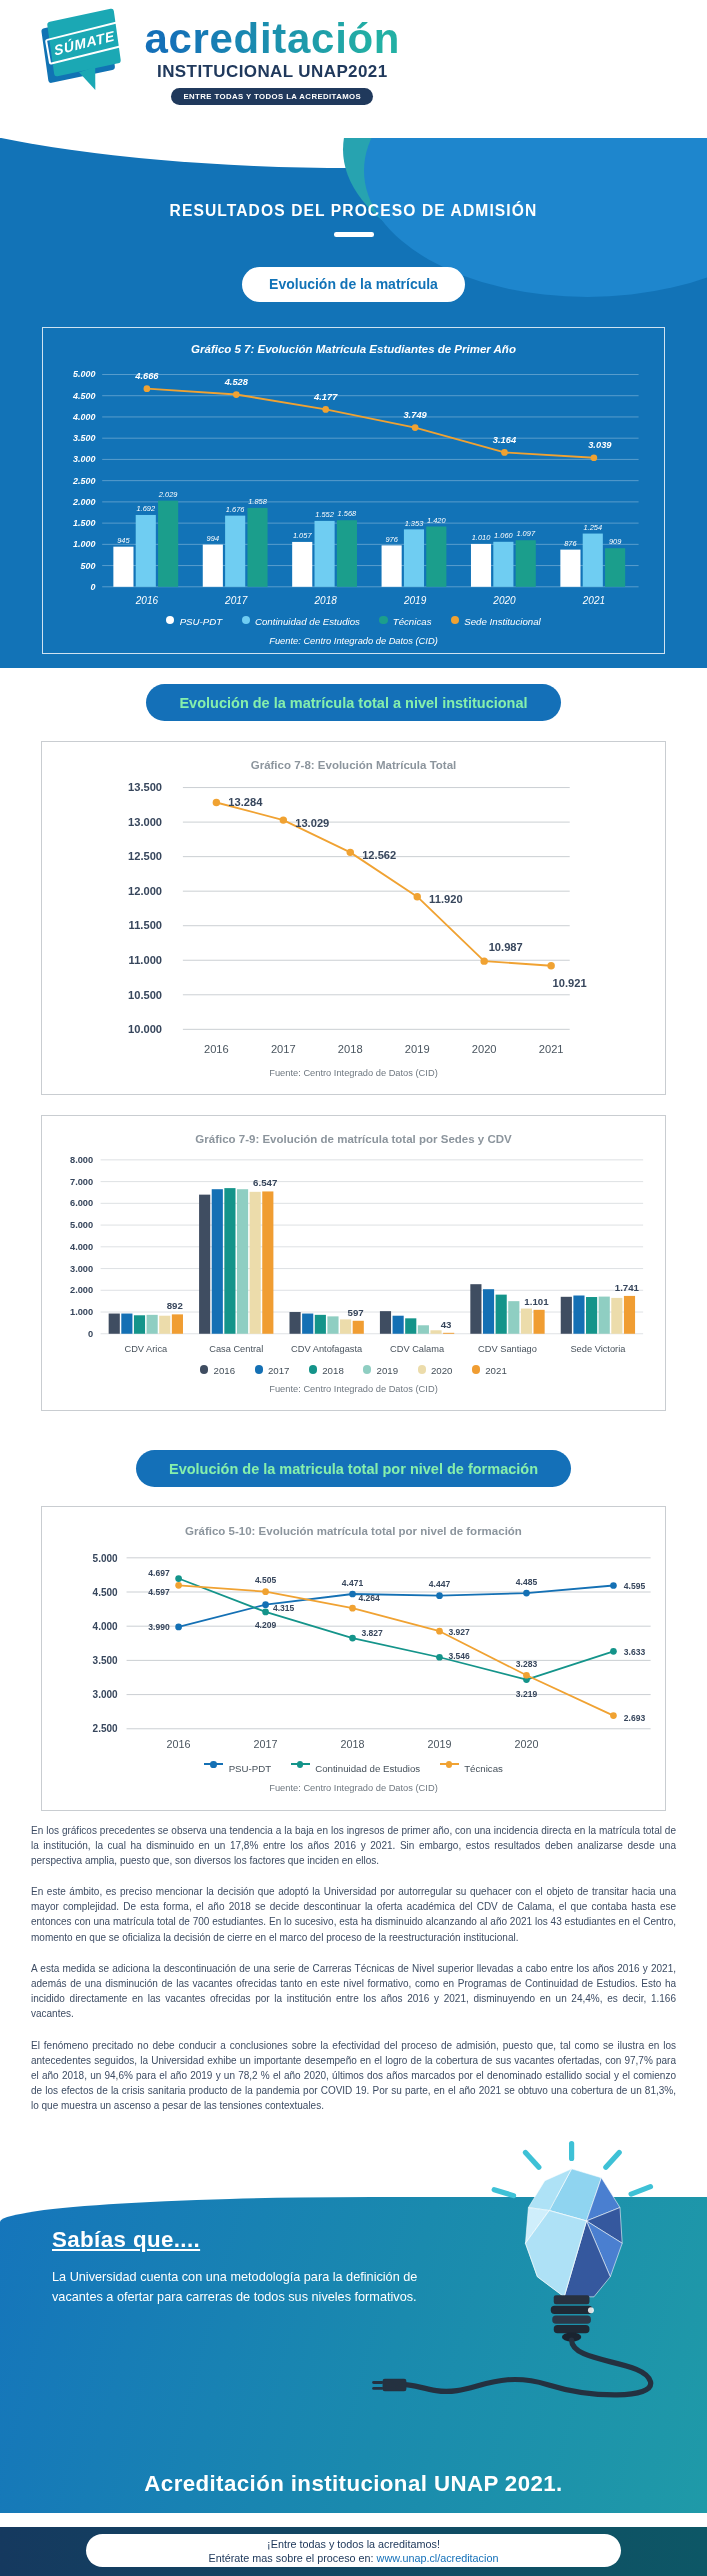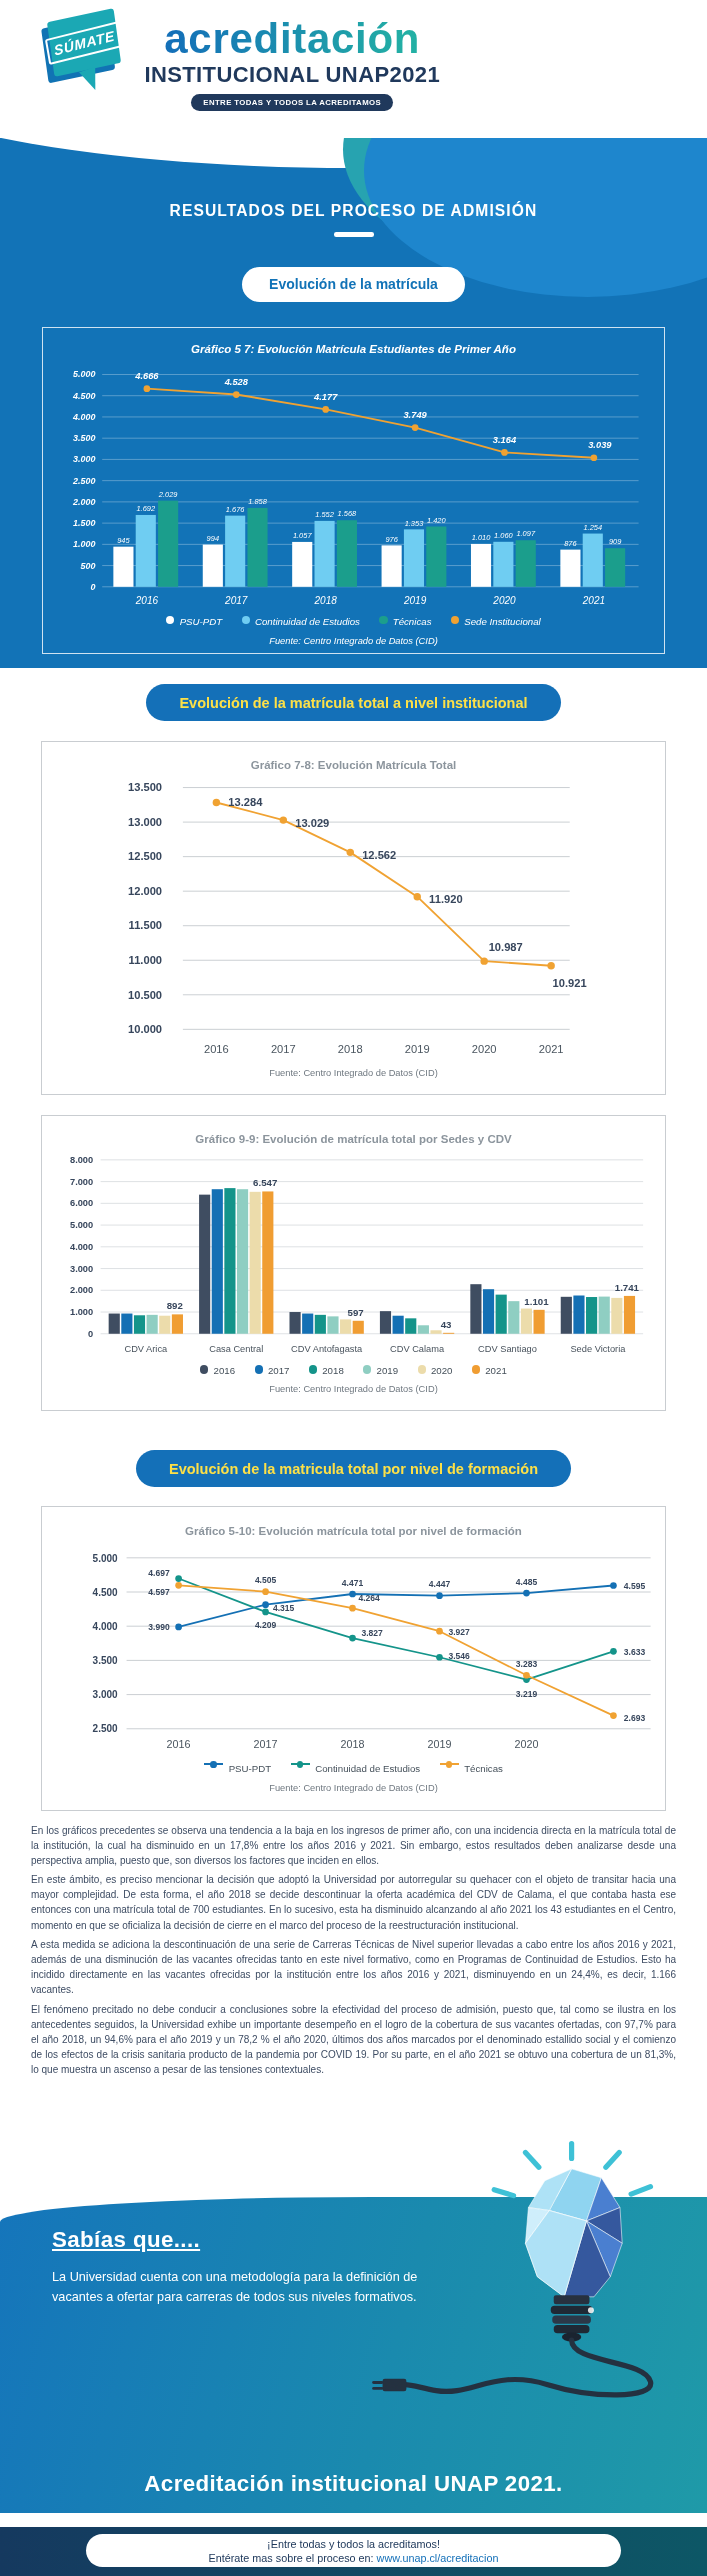--- a/index.html
+++ b/index.html
@@ -18,21 +18,21 @@
   .sumate-bubble .inner { border:2.2px solid #fff; border-radius:2.2px; padding:3px 5.2px;
       color:#fff; font-weight:bold; font-style:italic; font-size:14px; letter-spacing:0.7px;
       transform:rotate(-2deg); }
   .sumate-tail { position:absolute; left:39px; top:58px; width:0; height:0;
       border-left:10.4px solid transparent; border-right:7.4px solid transparent;
       border-top:22.3px solid #1ba8b4; transform:rotate(-18deg); }
   .brand-block { padding-top:12px; text-align:center; }
   .brand-word { font-size:42px; font-weight:bold; letter-spacing:0.7px; line-height:1;
       background:linear-gradient(90deg,#1470b8 10%,#23b0a4 90%);
       -webkit-background-clip:text; background-clip:text; color:transparent; }
-  .brand-sub { margin-top:2.2px; font-size:22px; font-weight:800; color:#20395c; letter-spacing:0.4px; }
+  .brand-sub { margin-top:2.2px; font-size:17px; font-weight:800; color:#20395c; letter-spacing:0.4px; }
   .brand-tag { display:inline-block; margin-top:6px; background:#20395c; color:#fff;
       font-size:7.8px; font-weight:bold; letter-spacing:0.4px; padding:3.7px 12px; border-radius:9.7px; }
 
   
   .sec-blue { position:relative; height:530px; background:#1273b7; z-index:1; }
   .sec-blue .white-arc { content:''; position:absolute; top:-186px; left:-22%; width:144%; height:216px;
       background:#fff; border-radius:50%; z-index:1; }
   .ellipse-teal { position:absolute; top:-119px; right:-127px; width:491px; height:261px;
       background:#27a3b0; border-radius:50%; z-index:2; }
   .ellipse-blue { position:absolute; top:-94px; right:-104px; width:447px; height:253px;
@@ -49,35 +49,35 @@
 
   .card-blue { margin:25px 42px 0; border:0.7px solid rgba(255,255,255,.8); padding:9px 7.4px 7.4px;font-style:italic; }
   .chart-title-blue { text-align:center; color:#fff; font-size:11.5px; font-weight:bold; margin-top:6px; }
   .legend-row { display:flex; justify-content:center; align-items:center; gap:19.4px; margin-top:3px; }
   .legend-item { display:flex; gap:5.2px; font-size:9.7px; }
   .legend-dot { width:8.2px; height:8.2px; border-radius:50%; flex:none; }
   .source-blue { text-align:center; color:#fff; font-size:9.3px; margin-top:9px; }
 
   
   .sec-white { position:relative; height:1495px; background:#fff; overflow:hidden; }
-  .pill-blue { display:block; width:max-content; margin:16.4px auto 0; background:#1470b8; color:#fde047;
+  .pill-blue { display:block; width:max-content; margin:16.4px auto 0; background:#1470b8; color:#86efac;
       font-size:14.5px; font-weight:bold; padding:10.4px 33px; border-radius:22.3px; }
   .card-gray { margin:19.4px 41px 0; border:0.7px solid #c9cdd1; background:#fff; padding:10.4px 6px 9px; }
   .chart-title-gray { text-align:center; color:#8c959d; font-size:11.5px; font-weight:bold; margin-top:7.4px; }
   .source-gray { text-align:center; color:#6f7880; font-size:9.3px; margin:4.5px 0 7.4px; }
   .legend-row.dark .legend-item { color:#45505a; }
   .legend-line-marker { position:relative; width:19.4px; height:2.2px; flex:none; }
   .legend-line-marker::after { content:''; position:absolute; width:6.7px; height:6.7px; border-radius:50%;
       left:6px; top:-2.2px; background:inherit; }
 
   .charts svg { display:block; margin:0 auto; font-family:inherit; }
 
   
   .body-text { margin:12px 31px 0; color:#3d4c63; font-size:10px; line-height:1.52; text-align:justify; }
-  .body-text p + p { margin-top:4px; }
+  .body-text p + p { margin-top:16px; }
 
   
   .sec-know { position:relative; height:413px; background:#fff; }
   .know-gradient-full { position:absolute; top:34px; left:0; right:0; bottom:63px;
       background:linear-gradient(105deg,#1575bb 0%,#1a8aae 55%,#1f9aa8 100%);
       border-top-left-radius:372px 25px; z-index:1; }
   .know-content { position:absolute; top:34px; left:0; right:0; bottom:63px; z-index:2; }
   .know-heading { padding:30px 0 0 52px; color:#fff; font-size:22.3px; font-weight:800; letter-spacing:0.4px;text-decoration:underline; }
   .know-body { margin:15px 0 0 52px; width:417px; color:#fff; font-size:12.7px; line-height:1.55; }
   .know-headline { position:absolute; left:0; right:0; top:274px; text-align:center; color:#fff;
@@ -273,21 +273,21 @@
             <text x="405" y="379" fill="#4a555f" font-size="15" font-weight="normal" text-anchor="middle">2018</text>
             <text x="495" y="379" fill="#4a555f" font-size="15" font-weight="normal" text-anchor="middle">2019</text>
             <text x="585" y="379" fill="#4a555f" font-size="15" font-weight="normal" text-anchor="middle">2020</text>
             <text x="675" y="379" fill="#4a555f" font-size="15" font-weight="normal" text-anchor="middle">2021</text>
           </svg>
         </div>
       <div class="source-gray">Fuente: Centro Integrado de Datos (CID)</div>
     </div>
 
     <div class="card-gray">
-      <div class="chart-title-gray">Gráfico 9-9: Evolución de matrícula total por Sedes y CDV</div>
+      <div class="chart-title-gray">Gráfico 7-9: Evolución de matrícula total por Sedes y CDV</div>
       <div id="chart3">
           <svg width="618" height="217" viewBox="0 0 830 292">
             <line x1="70" y1="254" x2="800" y2="254" stroke="#d2d6da" stroke-width="1"></line>
             <text x="60" y="258" fill="#37465c" font-size="12.5" font-weight="bold" text-anchor="end">0</text>
             <line x1="70" y1="224.75" x2="800" y2="224.75" stroke="#d2d6da" stroke-width="1"></line>
             <text x="60" y="228.75" fill="#37465c" font-size="12.5" font-weight="bold" text-anchor="end">1.000</text>
             <line x1="70" y1="195.5" x2="800" y2="195.5" stroke="#d2d6da" stroke-width="1"></line>
             <text x="60" y="199.5" fill="#37465c" font-size="12.5" font-weight="bold" text-anchor="end">2.000</text>
             <line x1="70" y1="166.25" x2="800" y2="166.25" stroke="#d2d6da" stroke-width="1"></line>
             <text x="60" y="170.25" fill="#37465c" font-size="12.5" font-weight="bold" text-anchor="end">3.000</text>

